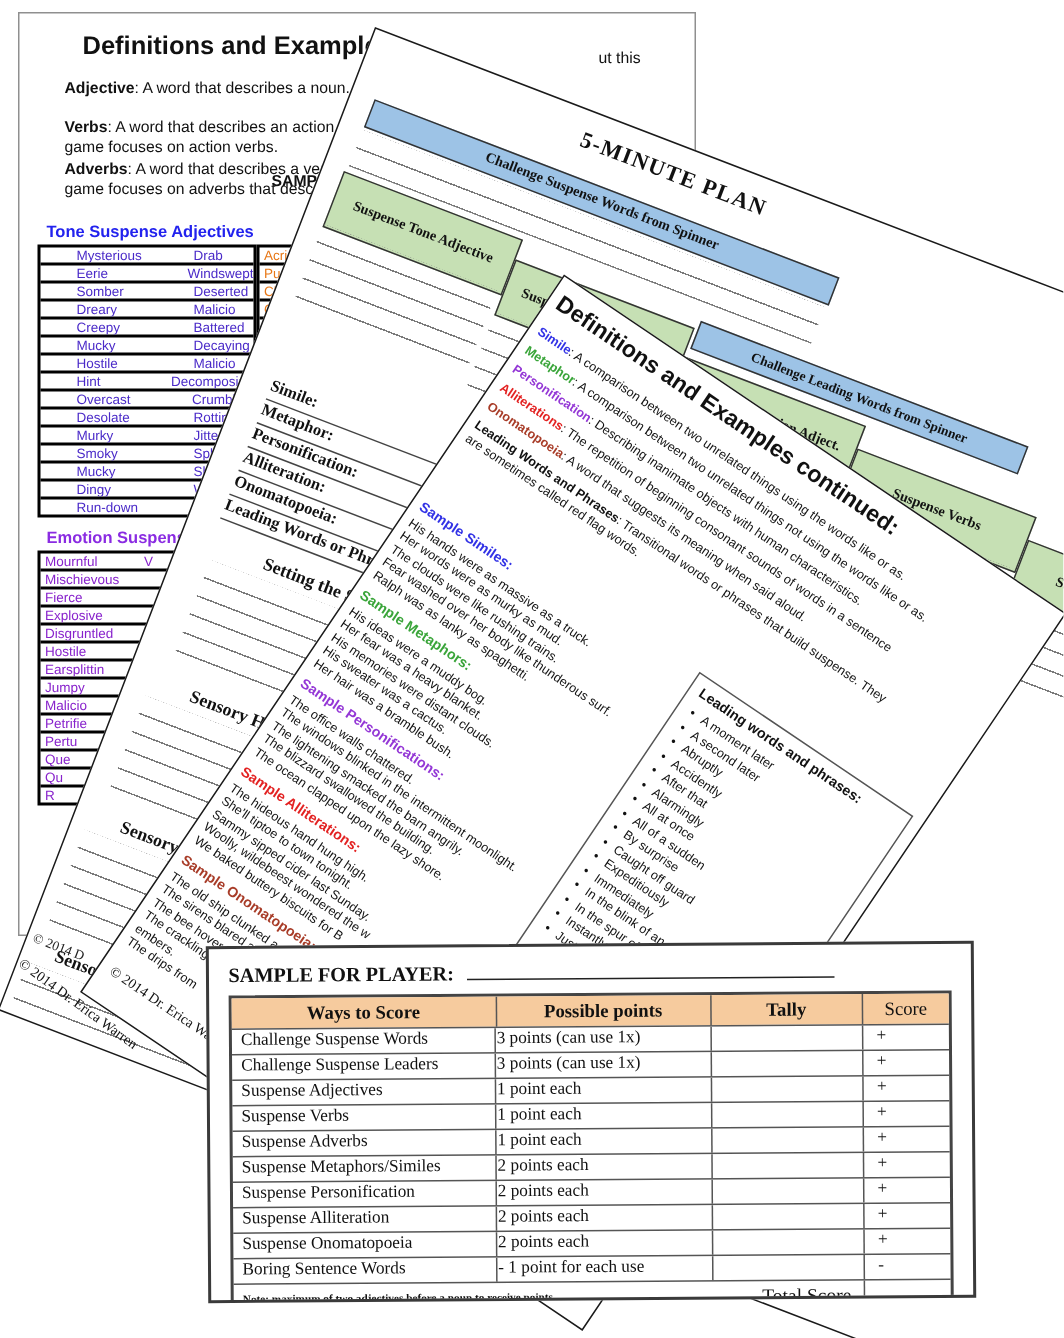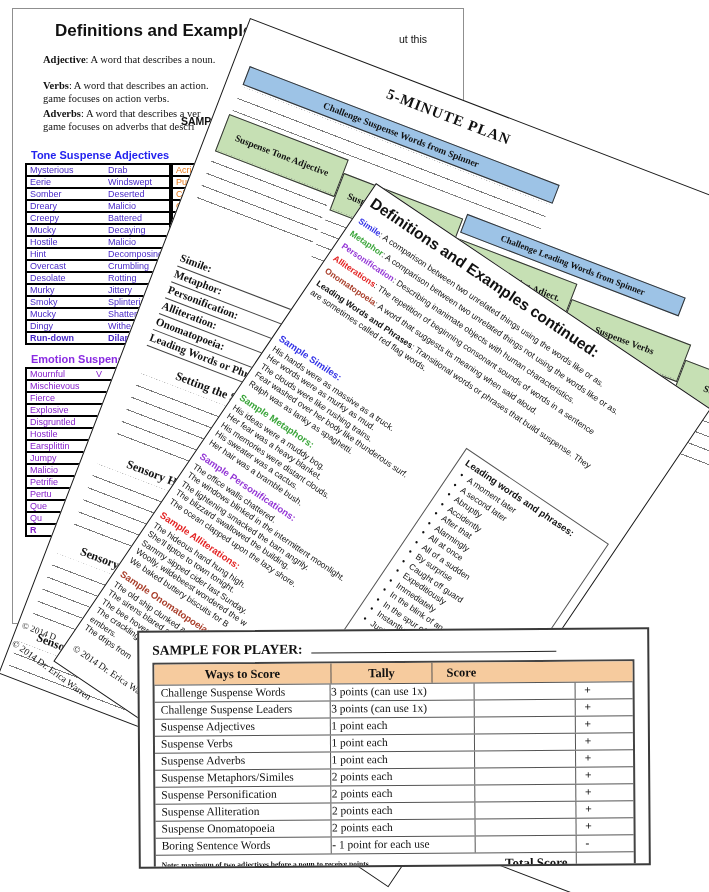--- a/index.html
+++ b/index.html
@@ -5,30 +5,30 @@
   html,body{margin:0;padding:0;background:#fff;}
   #canvas{position:relative;width:709px;height:892px;background:#fff;overflow:hidden;
           font-family:"Liberation Sans",sans-serif;color:#111;}
   .page{position:absolute;background:#fff;overflow:hidden;}
   .abs{position:absolute;}
 
   
   #page1{left:12px;top:8px;width:450px;height:614px;border:1px solid #8f8f8f;z-index:10;}
   .p1-title{left:42px;top:12px;font-size:17px;font-weight:bold;}
   .p1-frag{left:386px;top:24px;font-size:10.5px;}
-  .p1-def{left:30px;width:400px;font-size:10.5px;line-height:13px;font-family:Liberation Serif, serif;}
+  .p1-def{left:30px;width:400px;font-size:10.5px;line-height:13px;}
   .p1-sample{left:168px;top:106px;font-size:10.5px;font-weight:bold;}
   .tbl-title{font-size:11px;font-weight:bold;}
   .mini-tbl{border:2px solid #000;}
   .t-row{display:flex;border-bottom:2px solid #000;height:10px;font-size:9px;
          line-height:10px;white-space:nowrap;overflow:hidden;}
-  .t-row:last-child{border-bottom:none;font-weight:bold;}
+  .t-row:last-child{border-bottom:none;}
   .t-a{width:78px;padding-left:3px;}
   .t-b{flex:1;}
-  .tone-words .t-row{color:#4a2ac8;}
+  .tone-words .t-row{color:#4a2ac8;padding-left:21px;}
   .senses-words .t-row{color:#e87817;}
   .emo-words .t-row{color:#8822cc;}
   .emo-words .t-a{width:66px;}
 
   
   #page2{left:250px;top:18px;width:760px;height:700px;border:1.5px solid #1a1a1a;
          transform:rotate(21deg);transform-origin:top left;z-index:20;
          font-family:"Liberation Serif",serif;}
   .p2-title{left:0;top:12px;width:440px;text-align:center;font-size:15px;font-weight:bold;letter-spacing:1px;}
   .band{height:18px;line-height:18px;text-align:center;font-weight:bold;font-size:9.5px;
@@ -70,25 +70,25 @@
          transform:rotate(-0.4deg);z-index:50;font-family:"Liberation Serif",serif;
          padding:8px 13px;box-sizing:border-box;}
   .score-title{font-size:13.5px;font-weight:bold;display:inline-block;}
   .score-blank{display:inline-block;width:245px;border-bottom:1.5px solid #222;height:13px;margin-left:5px;}
   .score-table{margin-top:4px;border:2px solid #444;}
   .s-hrow{display:flex;background:#f6cb9e;font-weight:bold;font-size:12.5px;height:20px;line-height:20px;text-align:center;}
   .s-row{display:flex;height:16px;line-height:15px;font-size:11.5px;border-top:1px solid #555;}
   .s-c1{width:37%;padding-left:6px;box-sizing:border-box;border-right:1px solid #555;}
   .s-c2{width:30%;padding-right:7px;box-sizing:border-box;border-right:1px solid #555;}
   .s-c3{width:21%;border-right:1px solid #555;}
-  .s-c4{width:12%;padding-left:9px;box-sizing:border-box;font-weight:bold;}
+  .s-c4{width:12%;padding-left:9px;box-sizing:border-box;font-weight:normal;}
   .s-hrow .s-c1,.s-hrow .s-c2{text-align:center;padding:0;}
   .s-frow{display:flex;height:19px;border-top:1px solid #555;align-items:center;}
   .s-note{width:66%;font-size:7.5px;font-weight:bold;padding-left:6px;box-sizing:border-box;}
-  .s-total{width:22%;font-size:13px;font-weight:bold;text-align:right;padding-right:8px;box-sizing:border-box;}
+  .s-total{width:22%;font-size:13px;font-weight:normal;text-align:right;padding-right:8px;box-sizing:border-box;}
   .s-fscore{width:12%;height:100%;border-left:1px solid #555;}
 </style>
 </head>
 <body>
 
 <div id="canvas">
 
   <div class="page" id="page1">
     <div class="abs p1-title">Definitions and Examples:</div>
     <div class="abs p1-frag">ut this</div>
@@ -419,20 +419,21 @@
   <div id="copy-float">© 2014 Dr. Erica Warren</div>
 
   <div class="page" id="score">
     <div>
       <span class="score-title">SAMPLE FOR PLAYER:</span>
       <span class="score-blank"></span>
     </div>
     <div class="score-table">
       <div class="s-hrow">
         <div class="s-c1">Ways to Score</div>
+        <div class="s-c2">Possible points</div>
         <div class="s-c3">Tally</div>
         <div class="s-c4" style="padding-left:0;text-align:center;">Score</div>
       </div>
       <div>
           <div class="s-row">
           <div class="s-c1">Challenge Suspense Words</div>
           <div class="s-c2">3 points (can use 1x)</div>
           <div class="s-c3"></div>
           <div class="s-c4">+</div>
         </div>

